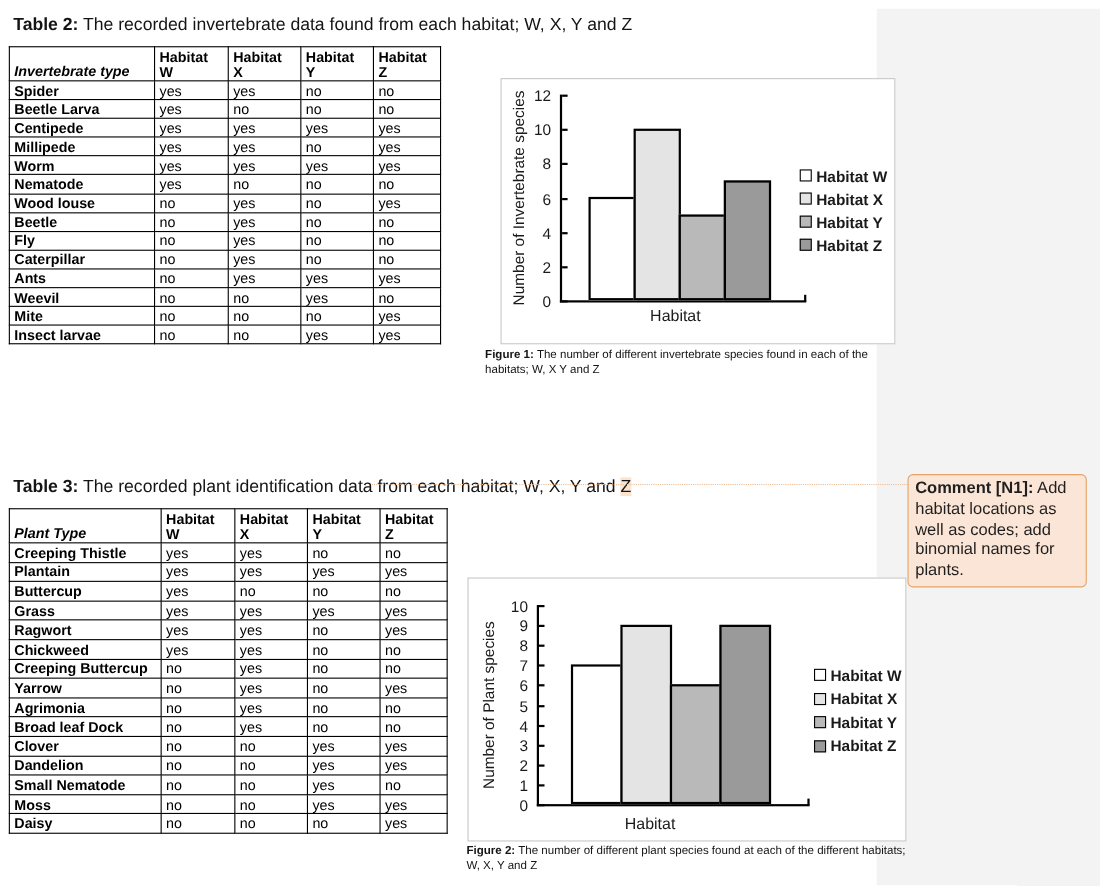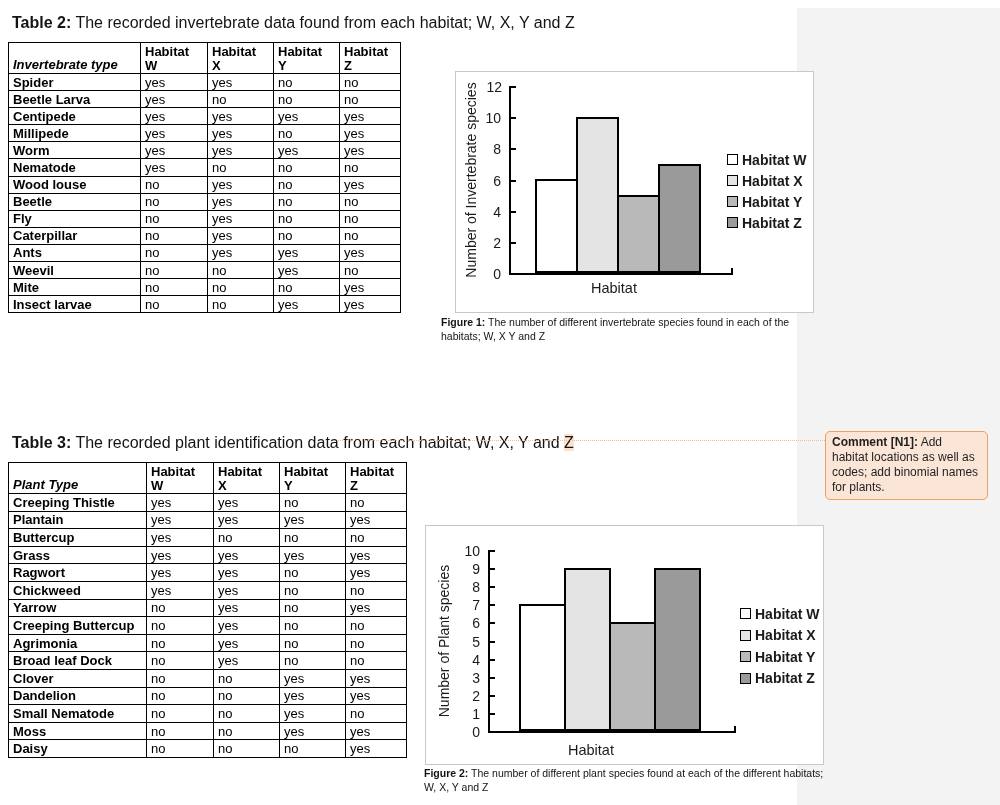--- a/index.html
+++ b/index.html
@@ -32,21 +32,21 @@
   .ytitle{position:absolute;font-size:14px;white-space:nowrap;transform:translate(-50%,-50%) rotate(-90deg);color:#1a1a1a;}
   .xlabel{position:absolute;font-size:14.5px;text-align:center;width:200px;color:#1a1a1a;}
   .legend{position:absolute;font-weight:bold;}
   .legend-item{display:flex;align-items:center;font-size:14px;color:#1a1a1a;}
   .swatch{width:9px;height:9px;border:1.5px solid #000;margin-right:4px;flex:0 0 auto;}
 
   
   .comment-leader{position:absolute;left:338px;top:440px;width:487px;height:0;border-top:1px dotted #EDBE96;}
   .comment-box{position:absolute;left:825px;top:431px;width:163px;min-height:38px;box-sizing:border-box;
     background:#FBE5D6;border:1px solid #E8A265;border-radius:5px;padding:3px 6px 4px 6px;
-    font-size:12px;line-height:1.25;color:#1f1f1f;}
+    font-size:15px;line-height:1.25;color:#1f1f1f;}
   .comment-box .cap-label{font-weight:bold;}
 </style>
 </head>
 <body>
 
 <div class="page">
   <div class="margin-band"></div>
 
   <div class="caption" style="left:12px;top:13px;width:600px;">
     <span class="cap-label">Table 2:</span><span> The recorded invertebrate data found from each habitat; W, X, Y and Z</span>
@@ -195,21 +195,21 @@
       <div class="tick-label" style="left: 17px; top: 162.833px;">2</div>
       <div class="tick" style="left: 55px; top: 138.667px;"></div>
       <div class="tick-label" style="left: 17px; top: 131.667px;">4</div>
       <div class="tick" style="left: 55px; top: 107.5px;"></div>
       <div class="tick-label" style="left: 17px; top: 100.5px;">6</div>
       <div class="tick" style="left: 55px; top: 76.3333px;"></div>
       <div class="tick-label" style="left: 17px; top: 69.3333px;">8</div>
       <div class="tick" style="left: 55px; top: 45.1667px;"></div>
       <div class="tick-label" style="left: 17px; top: 38.1667px;">10</div>
       <div class="tick" style="left: 55px; top: 14px;"></div>
-      <div class="tick-label" style="left: 2px; top: 7px; padding-left: 16px;">12</div>
+      <div class="tick-label" style="left: 17px; top: 7px;">12</div>
       <div class="bar" style="left: 79px; top: 107px; width: 43px; height: 94px; background: rgb(255, 255, 255);"></div>
       <div class="bar" style="left: 120px; top: 45px; width: 43px; height: 156px; background: rgb(228, 228, 228);"></div>
       <div class="bar" style="left: 161px; top: 123px; width: 43px; height: 78px; background: rgb(185, 185, 185);"></div>
       <div class="bar" style="left: 202px; top: 92px; width: 43px; height: 109px; background: rgb(154, 154, 154);"></div>
       <div class="legend" style="left: 271px; top: 77px;">
         <div class="legend-item" style="height: 21px;">
           <span class="swatch" style="background: rgb(255, 255, 255);"></span>
           <span>Habitat W</span>
         </div>
         <div class="legend-item" style="height: 21px;">
@@ -306,32 +306,32 @@
           <td class="row-val">yes</td>
         </tr>
         <tr>
           <td class="row-name">Chickweed</td>
           <td class="row-val">yes</td>
           <td class="row-val">yes</td>
           <td class="row-val">no</td>
           <td class="row-val">no</td>
         </tr>
         <tr>
+          <td class="row-name">Creeping Buttercup</td>
+          <td class="row-val">no</td>
+          <td class="row-val">yes</td>
+          <td class="row-val">no</td>
+          <td class="row-val">no</td>
+        </tr>
+        <tr>
           <td class="row-name">Yarrow</td>
           <td class="row-val">no</td>
           <td class="row-val">yes</td>
           <td class="row-val">no</td>
           <td class="row-val">yes</td>
-        </tr>
-        <tr>
-          <td class="row-name">Creeping Buttercup</td>
-          <td class="row-val">no</td>
-          <td class="row-val">yes</td>
-          <td class="row-val">no</td>
-          <td class="row-val">no</td>
         </tr>
         <tr>
           <td class="row-name">Agrimonia</td>
           <td class="row-val">no</td>
           <td class="row-val">yes</td>
           <td class="row-val">no</td>
           <td class="row-val">no</td>
         </tr>
         <tr>
           <td class="row-name">Broad leaf Dock</td>

